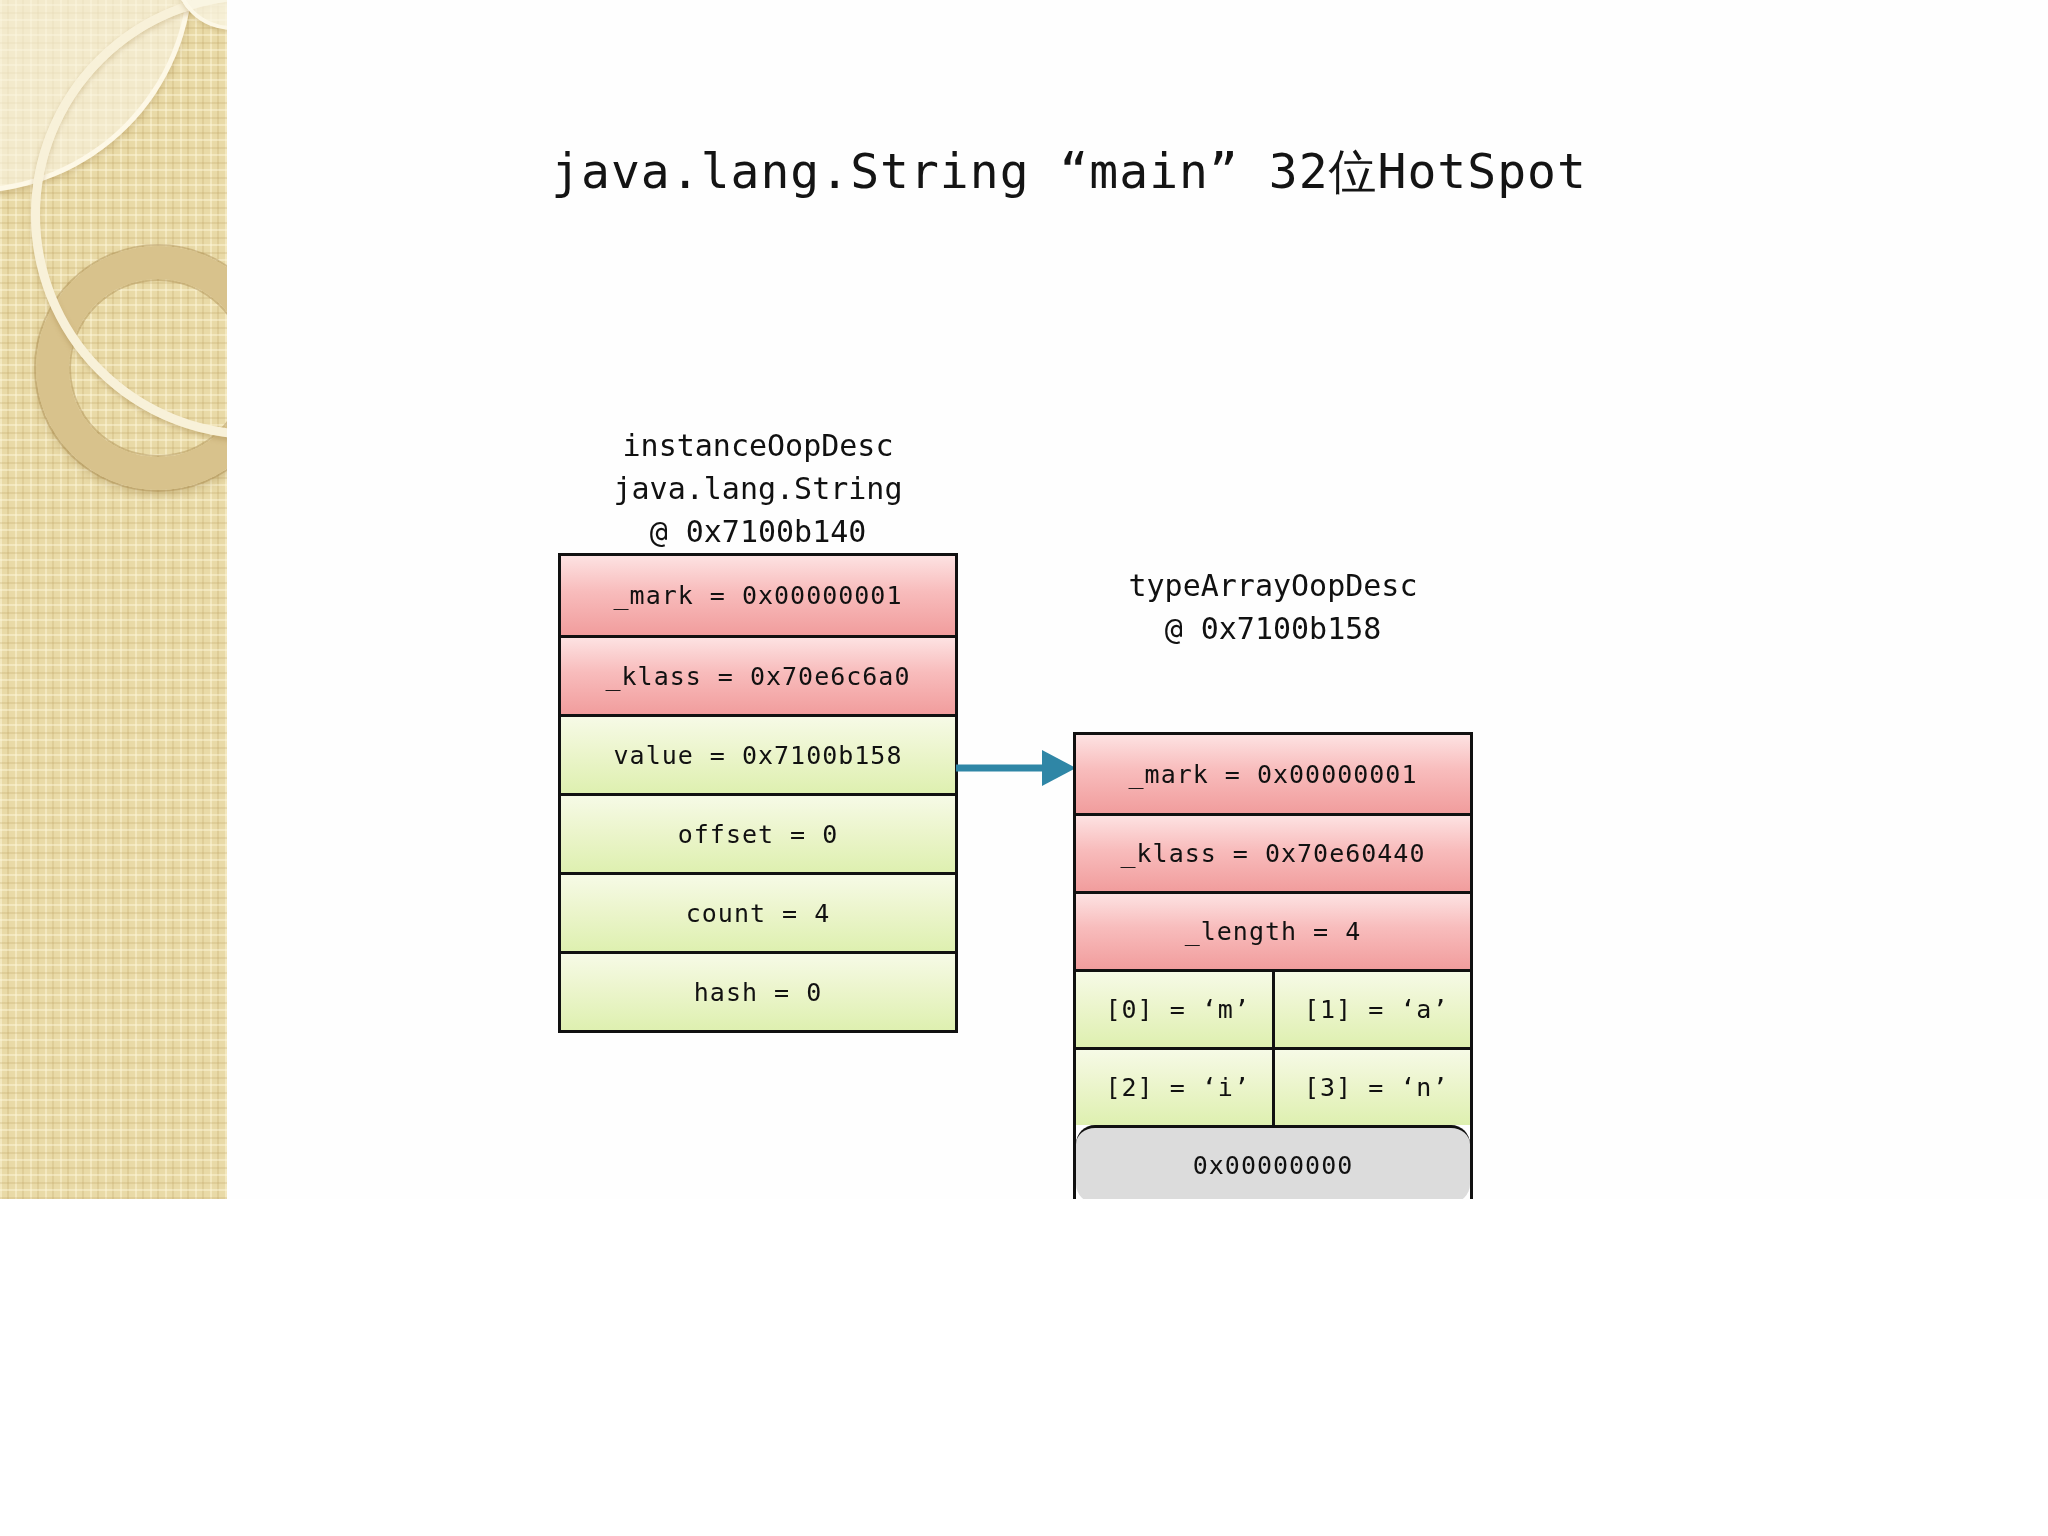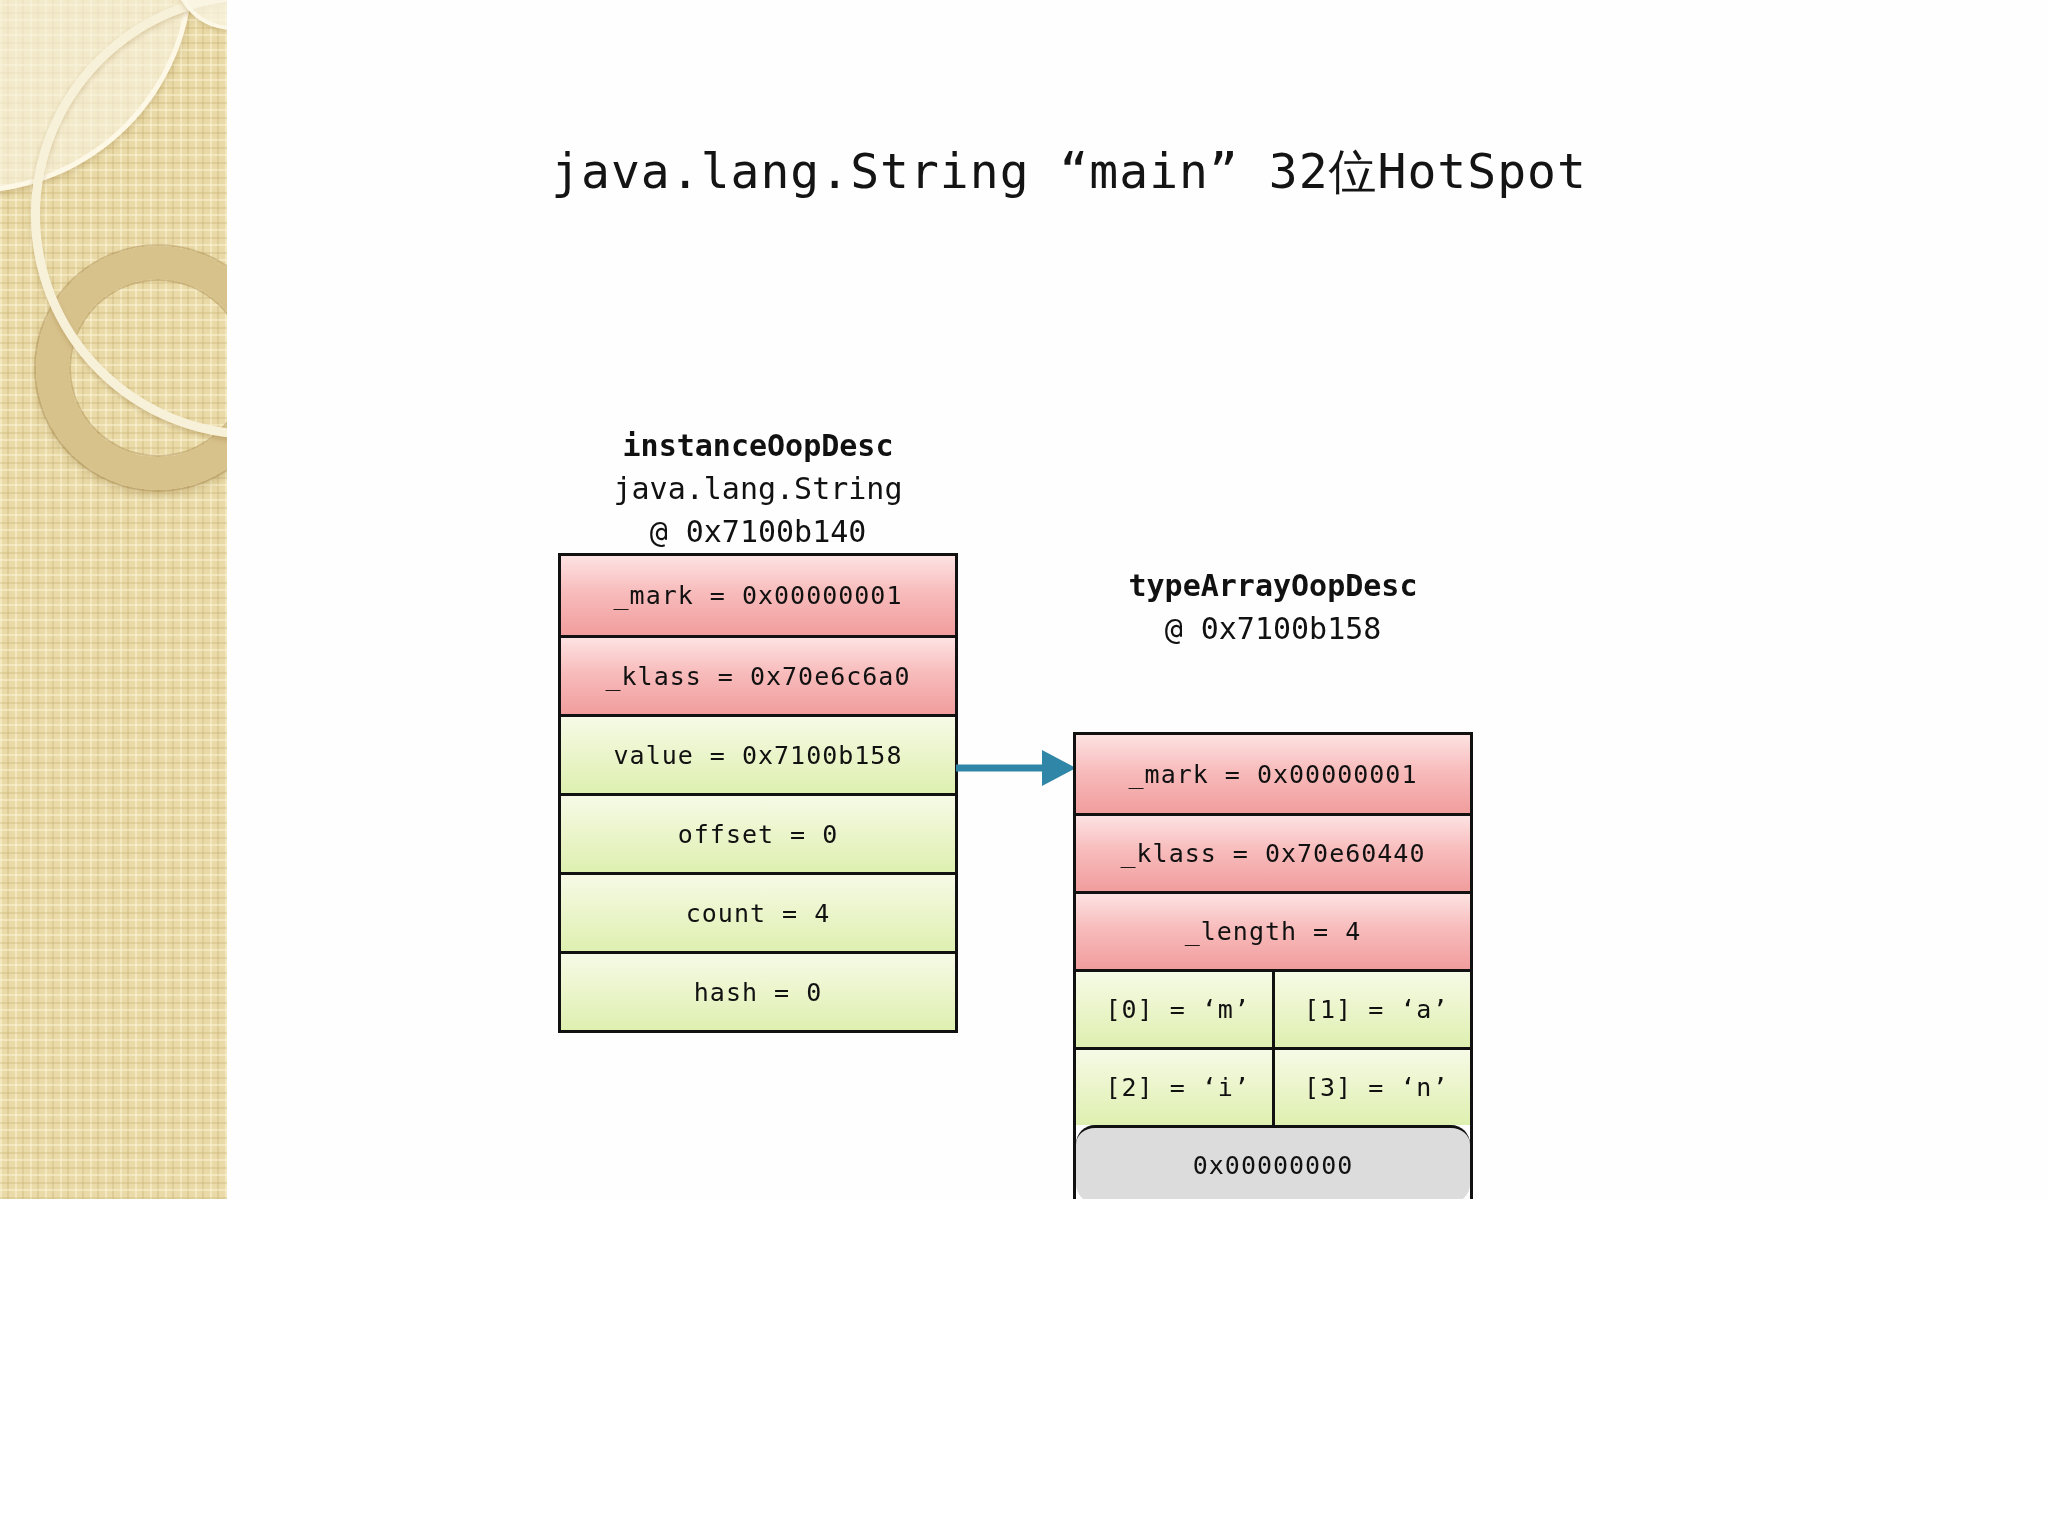--- a/index.html
+++ b/index.html
@@ -42,21 +42,21 @@
 
   
   .title {
     position:absolute; left:90px; right:0; top:140px;
     text-align:center; font-size:48px; line-height:62px;
     letter-spacing:1px; color:#141414; white-space:nowrap;
   }
 
   
   .obj-header { position:absolute; width:400px; text-align:center; font-size:30px; line-height:43px; color:#111; }
-  .obj-header .tname { font-weight:bold; }
+  .obj-header .tname { font-weight:normal; }
   .header-left  { left:558px;  top:424px; }
   .header-right { left:1073px; top:564px; }
 
   
   .membox { position:absolute; width:400px; border:3px solid #111; background:#fff; }
   .box-left  { left:558px;  top:553px; }
   .box-right { left:1073px; top:732px; }
   .membox .row {
     height:79px; display:flex; align-items:center; justify-content:center;
     font-size:25px; letter-spacing:1px; color:#111; white-space:nowrap;

